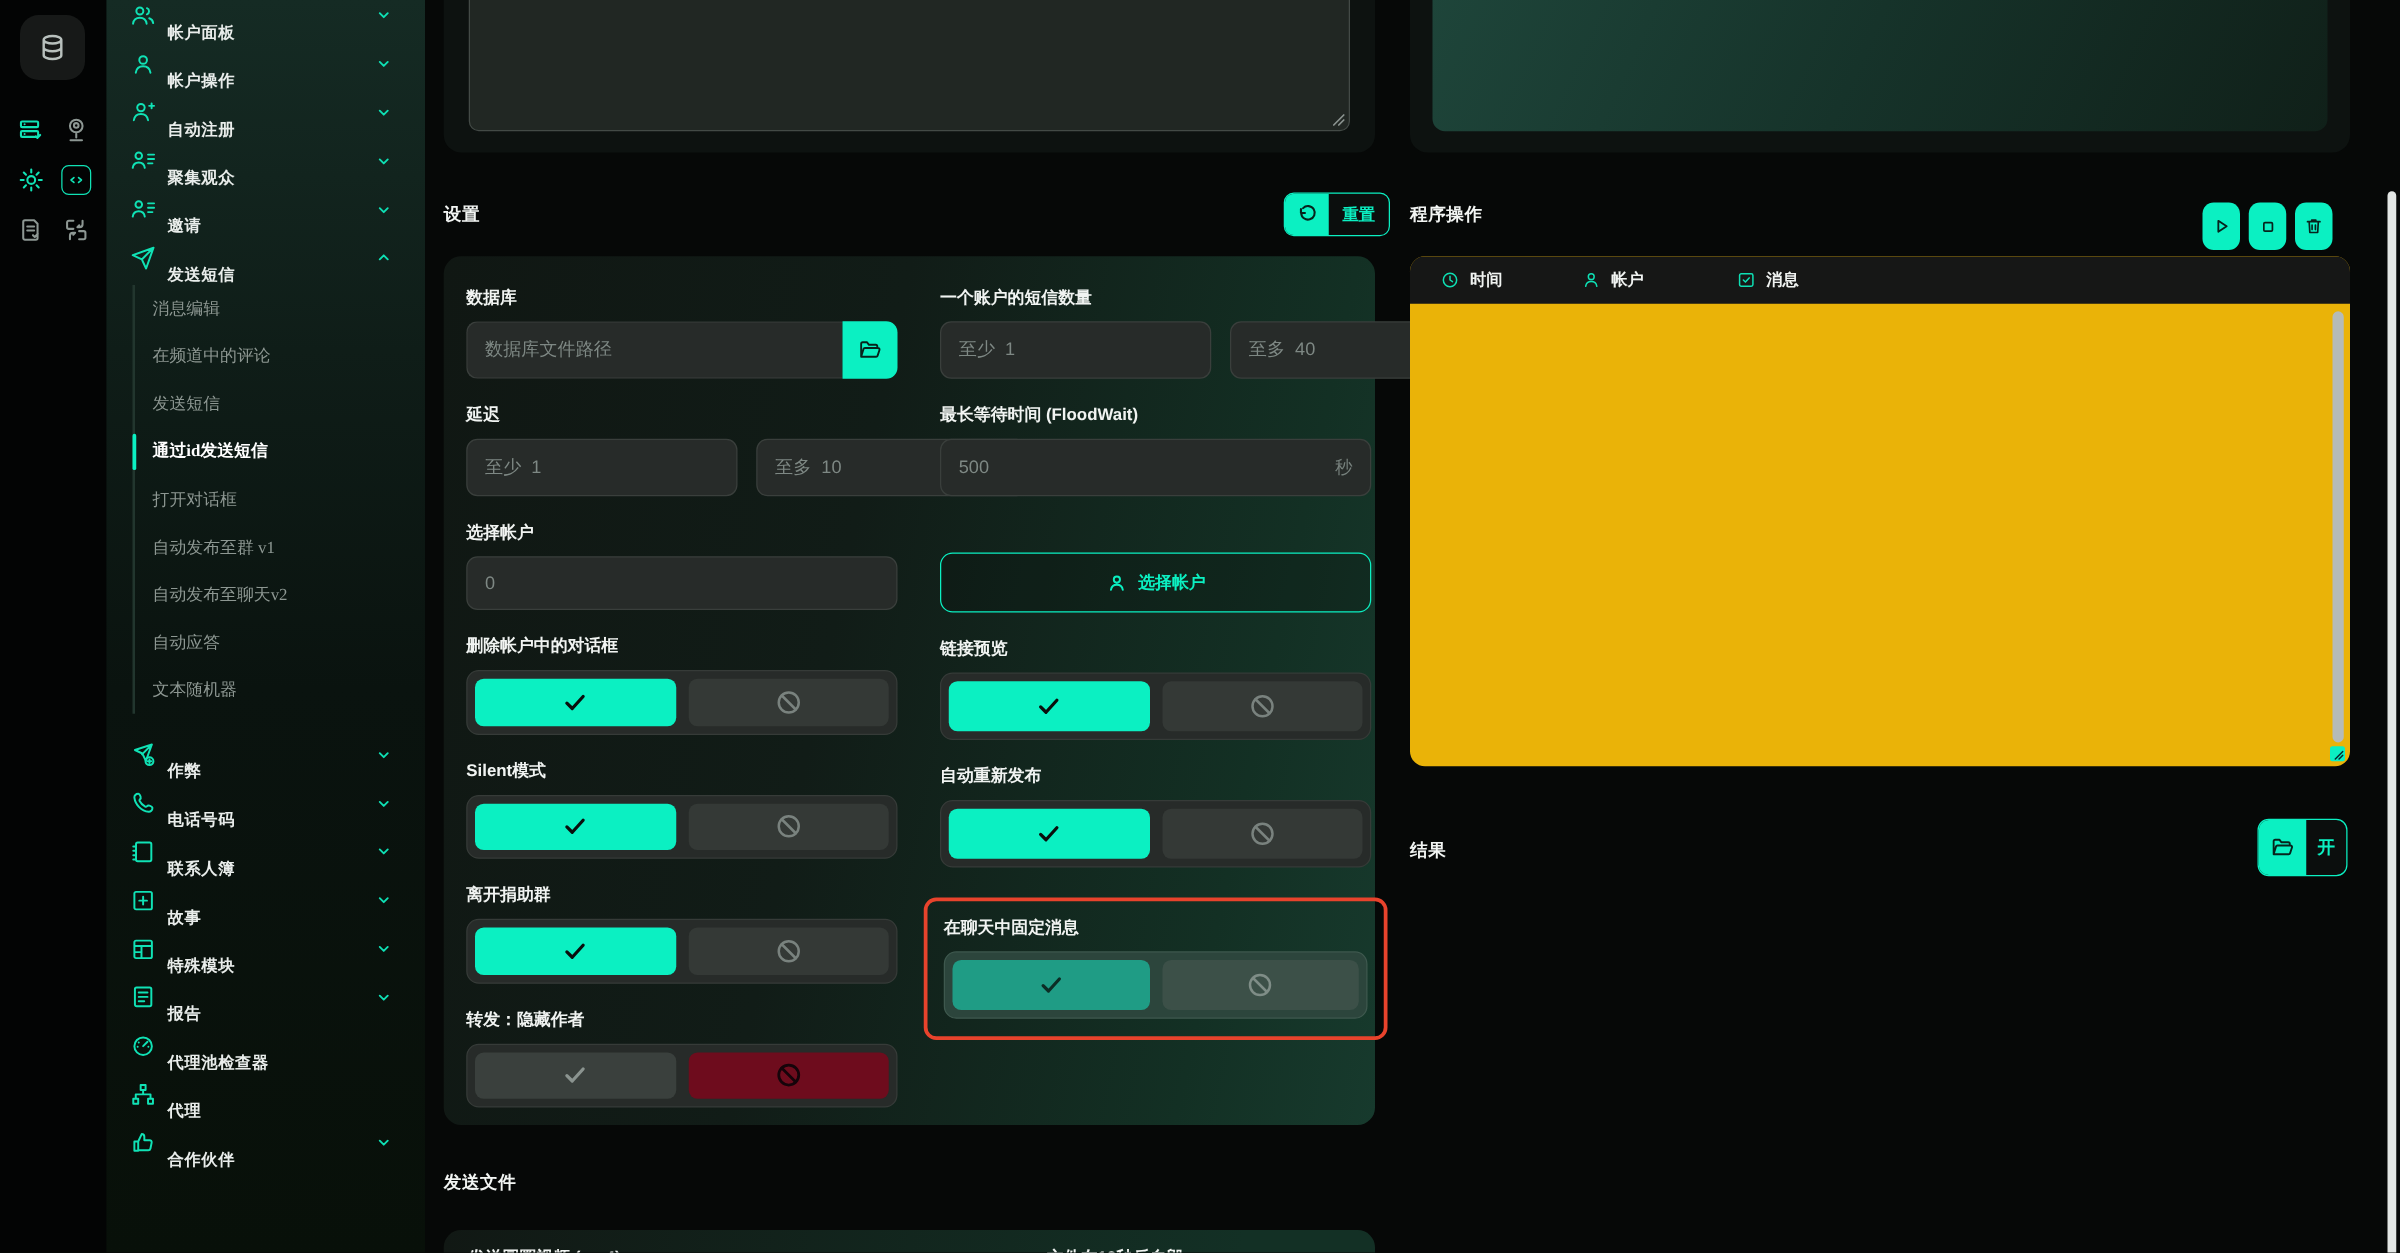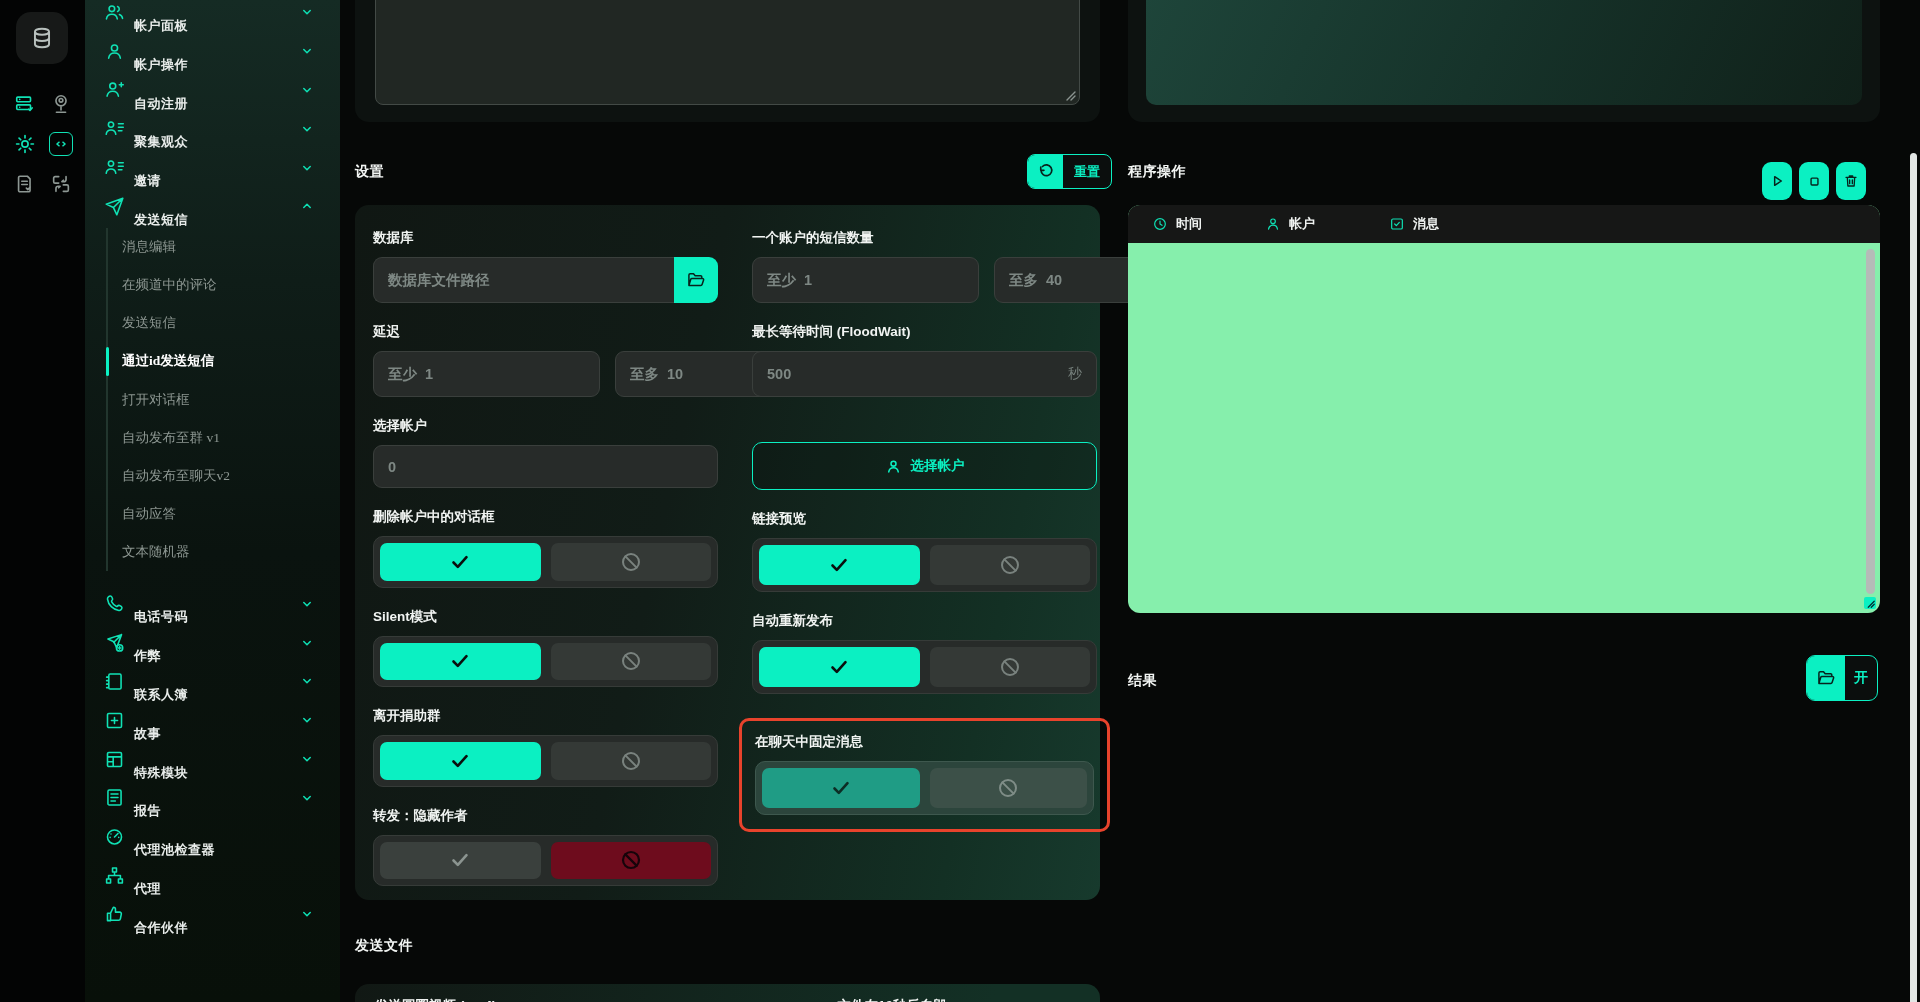--- a/index.html
+++ b/index.html
@@ -49,21 +49,21 @@
   .settings-card { position:absolute; left:355px; top:205px; width:745px; height:695px; border-radius:14px;
         background:linear-gradient(102deg,#101713 0%, #111c17 42%, #133024 82%, #173a2d 100%);
         padding:14px 18px; display:flex; gap:34px; }
   .col { width:345px; display:flex; flex-direction:column; }
   .f-label { font-size:13.5px; font-weight:bold; color:#f1f4f2; margin:20px 0 10px; }
   .f-label.first { margin-top:10px; }
   .f-label.ghost { visibility:hidden; }
   .inputbox { height:46px; background:#272b29; border:1px solid #3a3f3c; border-radius:9px;
               display:flex; align-items:center; padding:0 14px; }
   .inputbox input { flex:1; min-width:0; background:transparent; border:none; outline:none;
-                    color:#d8dddb; font-size:14.5px; font-family:"Liberation Sans",sans-serif;font-weight:bold; }
+                    color:#d8dddb; font-size:14.5px; font-family:"Liberation Sans",sans-serif; }
   .inputbox input::placeholder { color:#7e8884; }
   .suffix { color:#76807c; font-size:14px; margin-left:8px; }
   .pair { display:grid; grid-template-columns:1fr 1fr; gap:15px; }
   .igroup { display:flex; height:46px; }
   .igroup .inputbox { flex:1; border-radius:9px 0 0 9px; border-right:none; }
   .folder-btn { width:44px; background:#0bf0c2; color:#08231c; border-radius:0 9px 9px 0;
                 display:flex; align-items:center; justify-content:center; cursor:pointer; }
   .choose-btn { height:48px; border:1.6px solid #0bf0c2; border-radius:10px; background:rgba(6,16,13,.25);
                 color:#0bf0c2; display:flex; align-items:center; justify-content:center; gap:9px;
                 font-size:13.5px; font-weight:bold; cursor:pointer; }
@@ -84,21 +84,21 @@
         background:linear-gradient(100deg,#111814 0%, #133025 85%); padding:13px 20px; display:flex; }
   .files-card .f-label { margin:0; } .files-card .right { margin-left:341px; }
 
   
   .ops-card-top { position:absolute; left:1128px; top:-38px; width:752px; height:160px; background:#0d1210; border-radius:14px; }
   .ops-grad { position:absolute; left:18px; right:18px; top:26px; bottom:17px; border-radius:10px;
               background:linear-gradient(115deg,#1e453a 0%, #16332a 48%, #102019 100%); }
   .ops-btns { position:absolute; left:1762px; top:162px; display:flex; gap:7px; }
   .ops-btn { width:30px; height:38px; background:#0bf0c2; color:#07231c; border-radius:9px;
              display:flex; align-items:center; justify-content:center; cursor:pointer; }
-  .ops-table { position:absolute; left:1128px; top:205px; width:752px; height:408px; background:#86efac;
+  .ops-table { position:absolute; left:1128px; top:205px; width:752px; height:408px; background:#eab308;
                border-radius:12px; overflow:hidden; }
   .t-head { height:38px; background:#161716; display:flex; align-items:center; padding-left:24px; }
   .t-col { display:flex; align-items:center; gap:8px; font-size:13px; font-weight:bold; color:#f0f3f1; }
   .t-col .tic { width:16px; height:16px; color:#0ee0b4; }
   .t-col.c1 { width:113px; } .t-col.c2 { width:124px; }
   .t-scroll { position:absolute; right:5px; top:44px; width:9px; height:345px; background:#b5bbb8; border-radius:5px; }
   .t-grip { position:absolute; right:4px; bottom:4px; width:12px; height:12px; background:#0bd4f0a0; border-radius:2px;
             display:flex; align-items:center; justify-content:center; color:#05282e; background:#0bf0c2; }
   .result-btn { position:absolute; left:1806px; top:655px; height:46px; display:flex; border:1px solid #0bf0c2;
                 border-radius:9px; overflow:hidden; background:#0b0e0d; cursor:pointer; }
@@ -246,39 +246,39 @@
       <div class="sub-row">自动发布至群 v1</div>
       <div class="sub-row">自动发布至聊天v2</div>
       <div class="sub-row">自动应答</div>
       <div class="sub-row">文本随机器</div>
     </div>
 
     <div class="si-rows-low">
       <div class="si-row">
         <span class="si-icon">
             <svg class="ic" width="21" height="21" viewBox="0 0 24 24">
-              <path d="M7.5 3.5c.8 0 1.8 1.6 2.2 2.7.3.9 0 1.8-.7 2.4-.4.4-.5 1-.2 1.5a12 12 0 0 0 5.1 5.1c.5.3 1.1.2 1.5-.2.6-.7 1.5-1 2.4-.7 1.1.4 2.7 1.4 2.7 2.2 0 2-1.6 3.6-3.5 3.4C10.5 19.2 4.8 13.5 4 7c-.2-1.9 1.4-3.5 3.5-3.5z"></path>
-            </svg>
-          </span>
-        <span class="lbl">电话号码</span>
-        <span class="chev">
-            <svg class="ic" width="14" height="14" viewBox="0 0 24 24" style="stroke-width:2.6">
-              <path d="M6.5 9.5l5.5 5.5 5.5-5.5"></path>
-            </svg>
-          </span>
-      </div>
-      <div class="si-row">
-        <span class="si-icon">
-            <svg class="ic" width="21" height="21" viewBox="0 0 24 24">
               <path d="M20 3l-9 9M20 3l-5.5 15-3.2-6.8L4.5 8z"></path>
               <circle cx="17.8" cy="18.2" r="3.6"></circle>
               <path d="M17.8 16.6v3.2M16.2 18.2h3.2"></path>
             </svg>
           </span>
         <span class="lbl">作弊</span>
+        <span class="chev">
+            <svg class="ic" width="14" height="14" viewBox="0 0 24 24" style="stroke-width:2.6">
+              <path d="M6.5 9.5l5.5 5.5 5.5-5.5"></path>
+            </svg>
+          </span>
+      </div>
+      <div class="si-row">
+        <span class="si-icon">
+            <svg class="ic" width="21" height="21" viewBox="0 0 24 24">
+              <path d="M7.5 3.5c.8 0 1.8 1.6 2.2 2.7.3.9 0 1.8-.7 2.4-.4.4-.5 1-.2 1.5a12 12 0 0 0 5.1 5.1c.5.3 1.1.2 1.5-.2.6-.7 1.5-1 2.4-.7 1.1.4 2.7 1.4 2.7 2.2 0 2-1.6 3.6-3.5 3.4C10.5 19.2 4.8 13.5 4 7c-.2-1.9 1.4-3.5 3.5-3.5z"></path>
+            </svg>
+          </span>
+        <span class="lbl">电话号码</span>
         <span class="chev">
             <svg class="ic" width="14" height="14" viewBox="0 0 24 24" style="stroke-width:2.6">
               <path d="M6.5 9.5l5.5 5.5 5.5-5.5"></path>
             </svg>
           </span>
       </div>
       <div class="si-row">
         <span class="si-icon">
             <svg class="ic" width="21" height="21" viewBox="0 0 24 24">
               <path d="M7 3.5h11A1.5 1.5 0 0 1 19.5 5v14a1.5 1.5 0 0 1-1.5 1.5H7A1.5 1.5 0 0 1 5.5 19V5A1.5 1.5 0 0 1 7 3.5zM3 7h2.5M3 11h2.5M3 15h2.5M3 19h2.5"></path>

